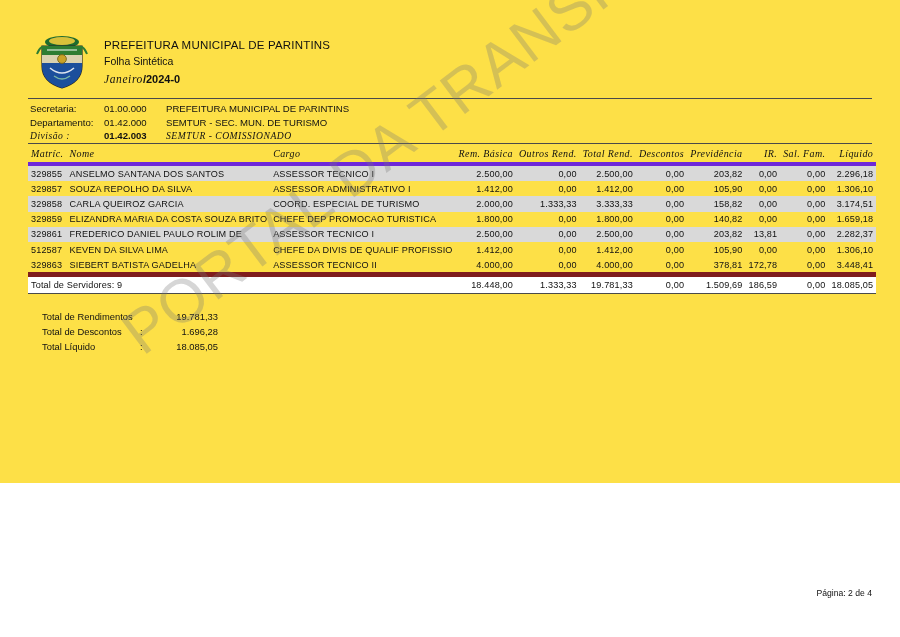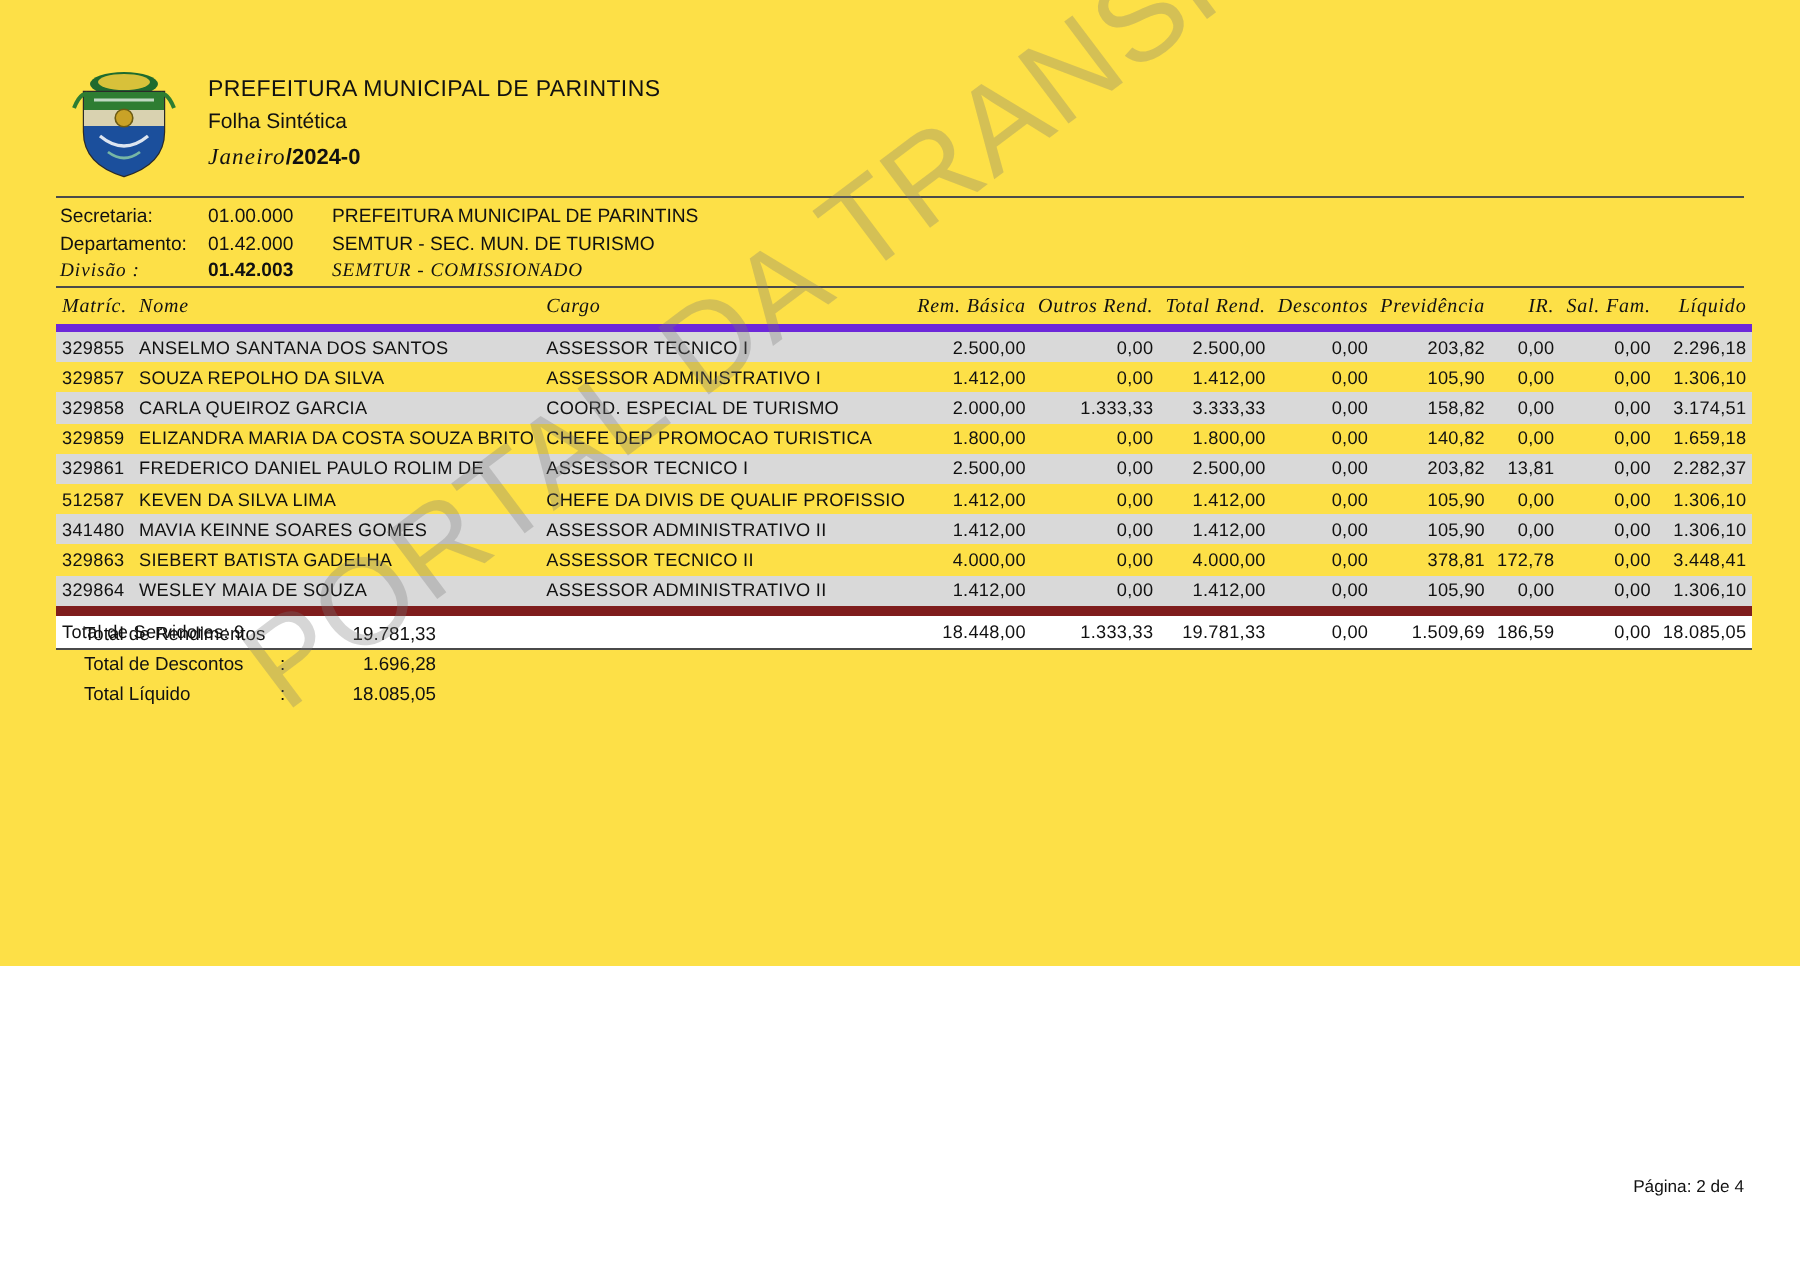--- a/index.html
+++ b/index.html
@@ -356,58 +356,32 @@
             <td class="c-cargo">CHEFE DA DIVIS DE QUALIF PROFISSIO</td>
             <td class="c-num w-rem">1.412,00</td>
             <td class="c-num w-out">0,00</td>
             <td class="c-num w-tot">1.412,00</td>
             <td class="c-num w-desc">0,00</td>
             <td class="c-num w-prev">105,90</td>
             <td class="c-num w-ir">0,00</td>
             <td class="c-num w-sal">0,00</td>
             <td class="c-num w-liq">1.306,10</td>
           </tr>
-          <tr class="zebra">
-            <td class="c-mat">341480</td>
-            <td class="c-nome">MAVIA KEINNE SOARES GOMES</td>
-            <td class="c-cargo">ASSESSOR ADMINISTRATIVO II</td>
-            <td class="c-num w-rem">1.412,00</td>
-            <td class="c-num w-out">0,00</td>
-            <td class="c-num w-tot">1.412,00</td>
-            <td class="c-num w-desc">0,00</td>
-            <td class="c-num w-prev">105,90</td>
-            <td class="c-num w-ir">0,00</td>
-            <td class="c-num w-sal">0,00</td>
-            <td class="c-num w-liq">1.306,10</td>
-          </tr>
           <tr>
             <td class="c-mat">329863</td>
             <td class="c-nome">SIEBERT BATISTA GADELHA</td>
             <td class="c-cargo">ASSESSOR TECNICO II</td>
             <td class="c-num w-rem">4.000,00</td>
             <td class="c-num w-out">0,00</td>
             <td class="c-num w-tot">4.000,00</td>
             <td class="c-num w-desc">0,00</td>
             <td class="c-num w-prev">378,81</td>
             <td class="c-num w-ir">172,78</td>
             <td class="c-num w-sal">0,00</td>
             <td class="c-num w-liq">3.448,41</td>
-          </tr>
-          <tr class="zebra">
-            <td class="c-mat">329864</td>
-            <td class="c-nome">WESLEY MAIA DE SOUZA</td>
-            <td class="c-cargo">ASSESSOR ADMINISTRATIVO II</td>
-            <td class="c-num w-rem">1.412,00</td>
-            <td class="c-num w-out">0,00</td>
-            <td class="c-num w-tot">1.412,00</td>
-            <td class="c-num w-desc">0,00</td>
-            <td class="c-num w-prev">105,90</td>
-            <td class="c-num w-ir">0,00</td>
-            <td class="c-num w-sal">0,00</td>
-            <td class="c-num w-liq">1.306,10</td>
           </tr>
         </tbody>
       <tfoot>
         <tr class="total-row">
           <td class="label" colspan="3">Total de Servidores: 9</td>
           <td class="c-num">18.448,00</td>
           <td class="c-num">1.333,33</td>
           <td class="c-num">19.781,33</td>
           <td class="c-num">0,00</td>
           <td class="c-num">1.509,69</td>

